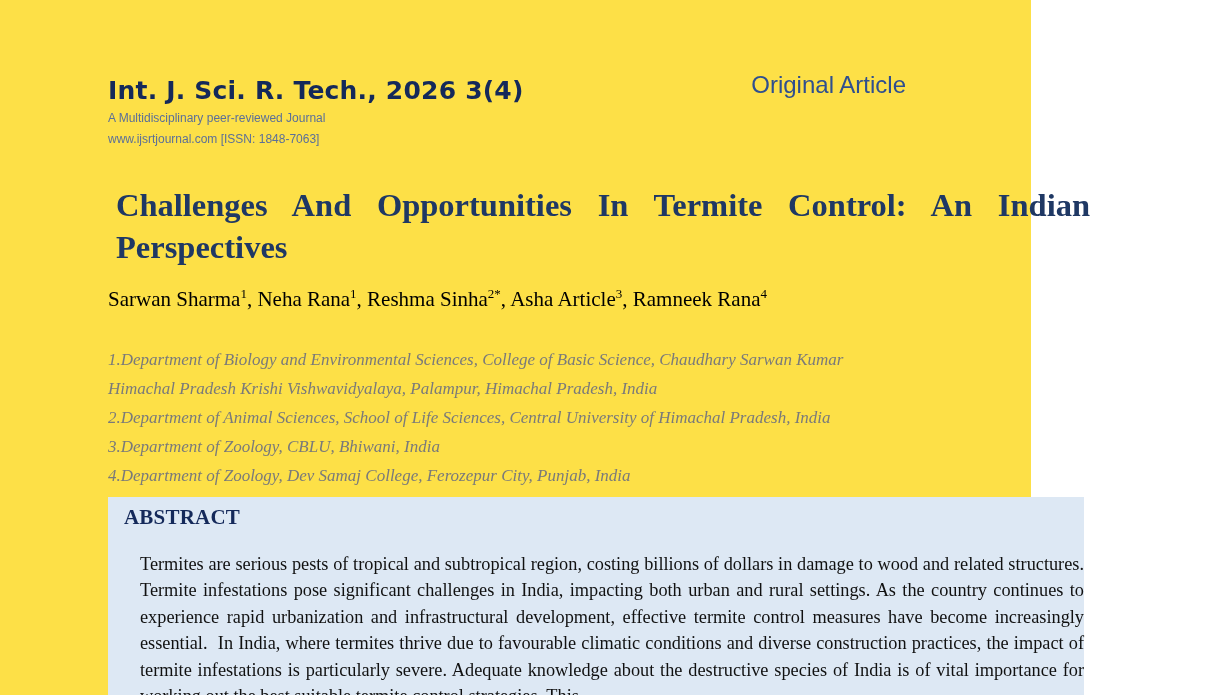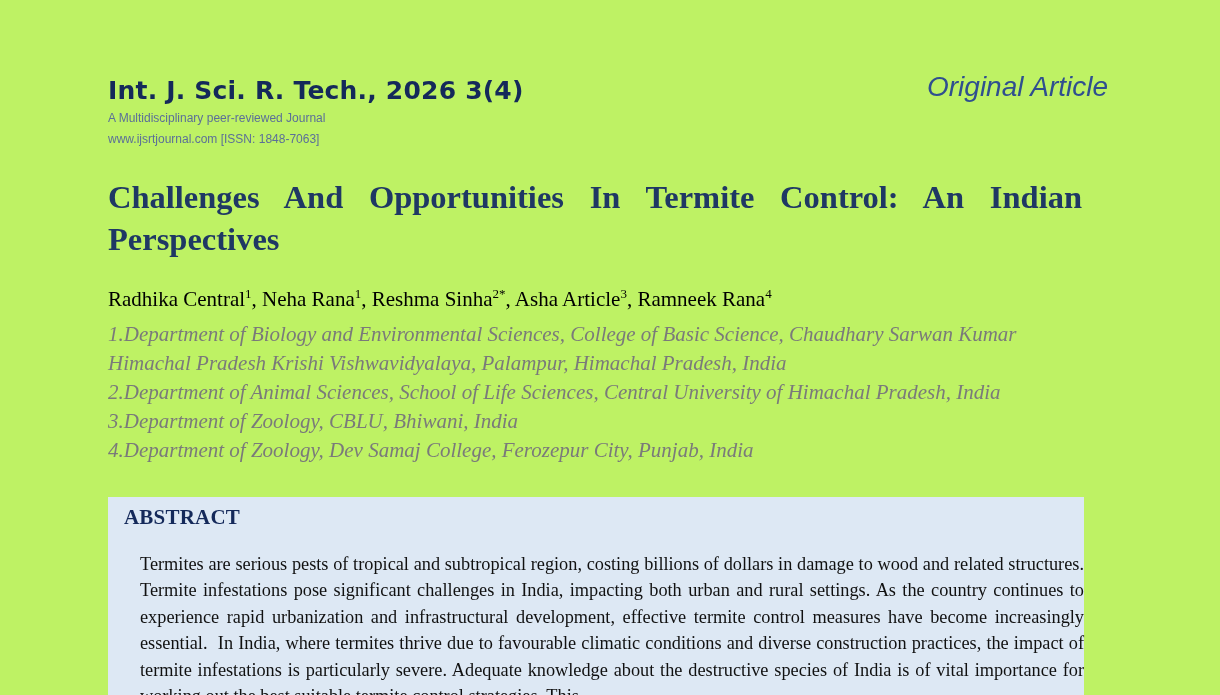--- a/index.html
+++ b/index.html
@@ -9,23 +9,24 @@
     }
     body {
       width: 1220px;
       height: 695px;
       overflow: hidden;
       position: relative;
     }
     .page {
       position: absolute;
       left: 0; top: 0;
-      width: 1220px;
+      width: 984px;
       height: 695px;
-      background: #bef264;
+      background: #fde047;
+      padding-left: 47px;
     }
     .journal-block {
       position: absolute;
       left: 108px;
       top: 74px;
     }
     .journal-title {
       font-family: "DejaVu Sans", sans-serif;
       font-weight: bold;
       font-size: 25px;
@@ -36,64 +37,63 @@
     }
     .journal-sub {
       font-family: "Liberation Sans", sans-serif;
       font-size: 12px;
       color: #5b6f98;
       line-height: 21px;
       white-space: nowrap;
     }
     .article-type {
       position: absolute;
-      right: 112px;
+      right: 125px;
       top: 71px;
       font-family: "Liberation Sans", sans-serif;
-      font-style: italic;
-      font-size: 28px;
+      font-size: 24px;
       color: #2f4f8f;
       white-space: nowrap;
     }
     .paper-title {
       position: absolute;
       left: 108px;
       top: 176px;
       width: 974px;
       font-family: "Liberation Serif", serif;
       font-weight: bold;
       font-size: 32.5px;
       line-height: 42px;
       color: #1f3864;
       text-align: justify;
       text-align-last: left;
-      margin: 0;
+      margin: 8px;
     }
     .authors {
       position: absolute;
       left: 108px;
       top: 287px;
       font-family: "Liberation Serif", serif;
       font-size: 21px;
       color: #000000;
       white-space: nowrap;
     }
     .authors sup {
       font-size: 13px;
       vertical-align: 8px;
       line-height: 0;
     }
     .affiliations {
       position: absolute;
       left: 108px;
-      top: 320px;
+      top: 345px;
       width: 980px;
       font-family: "Liberation Serif", serif;
       font-style: italic;
-      font-size: 21px;
+      font-size: 17px;
       line-height: 29px;
       color: #7a7a7a;
     }
     .affiliations div { white-space: nowrap; }
     .abstract-box {
       position: absolute;
       left: 108px;
       top: 497px;
       width: 976px;
       height: 220px;
@@ -132,21 +132,21 @@
     <div class="journal-title">Int. J. Sci. R. Tech., 2026 3(4)</div>
     <div class="journal-sub">A Multidisciplinary peer-reviewed Journal</div>
     <div class="journal-sub">www.ijsrtjournal.com [ISSN: 1848-7063]</div>
   </div>
 
   <div class="article-type">Original Article</div>
 
   <h1 class="paper-title">Challenges And Opportunities In Termite Control: An Indian Perspectives</h1>
 
   <div class="authors">
-    <span><span>Radhika Central</span><sup>1</sup><span>, </span></span><span><span>Neha Rana</span><sup>1</sup><span>, </span></span><span><span>Reshma Sinha</span><sup>2*</sup><span>, </span></span><span><span>Asha Article</span><sup>3</sup><span>, </span></span><span><span>Ramneek Rana</span><sup>4</sup><span></span></span>
+    <span><span>Sarwan Sharma</span><sup>1</sup><span>, </span></span><span><span>Neha Rana</span><sup>1</sup><span>, </span></span><span><span>Reshma Sinha</span><sup>2*</sup><span>, </span></span><span><span>Asha Article</span><sup>3</sup><span>, </span></span><span><span>Ramneek Rana</span><sup>4</sup><span></span></span>
   </div>
 
   <div class="affiliations">
     <div>1.Department of Biology and Environmental Sciences, College of Basic Science, Chaudhary Sarwan Kumar</div>
     <div>Himachal Pradesh Krishi Vishwavidyalaya, Palampur, Himachal Pradesh, India</div>
     <div>2.Department of Animal Sciences, School of Life Sciences, Central University of Himachal Pradesh, India</div>
     <div>3.Department of Zoology, CBLU, Bhiwani, India</div>
     <div>4.Department of Zoology, Dev Samaj College, Ferozepur City, Punjab, India</div>
   </div>
 

